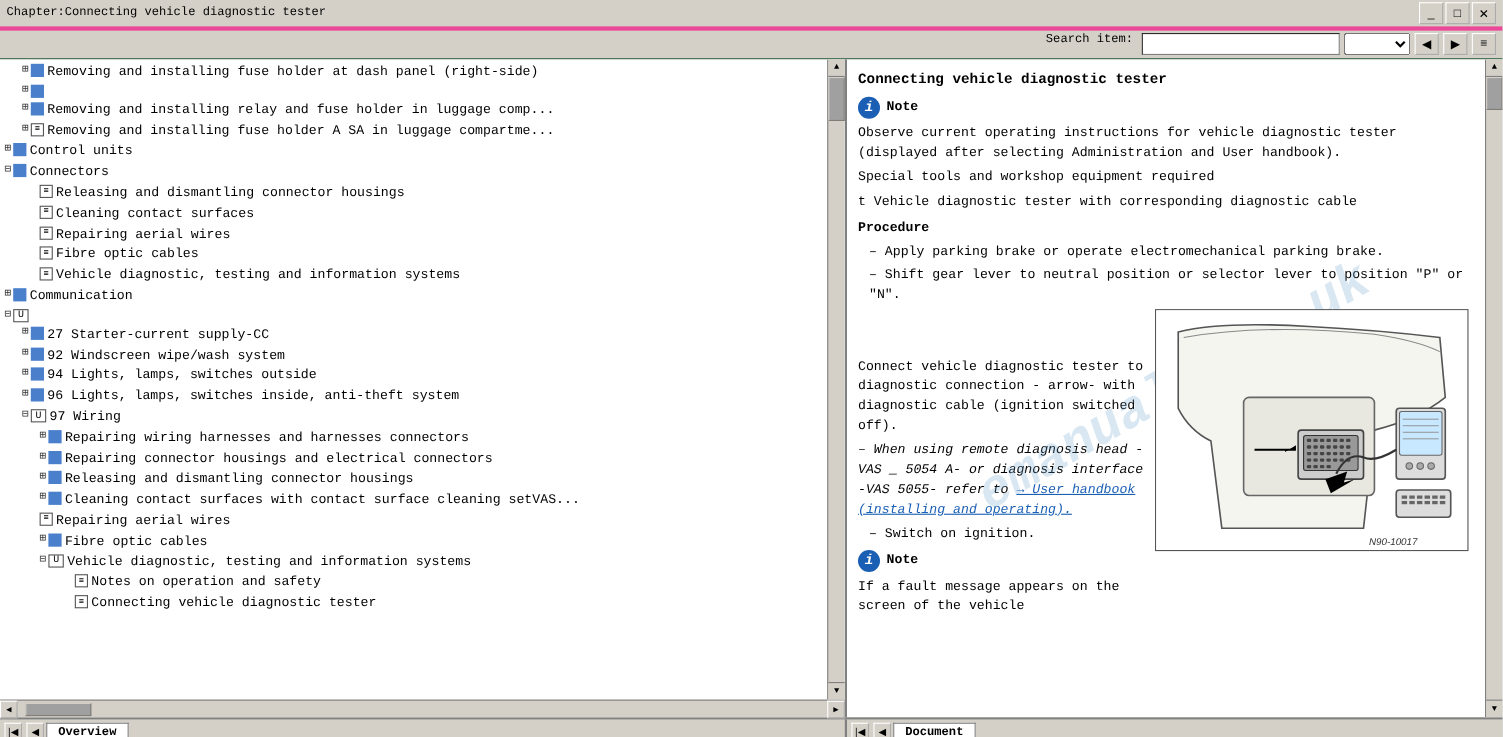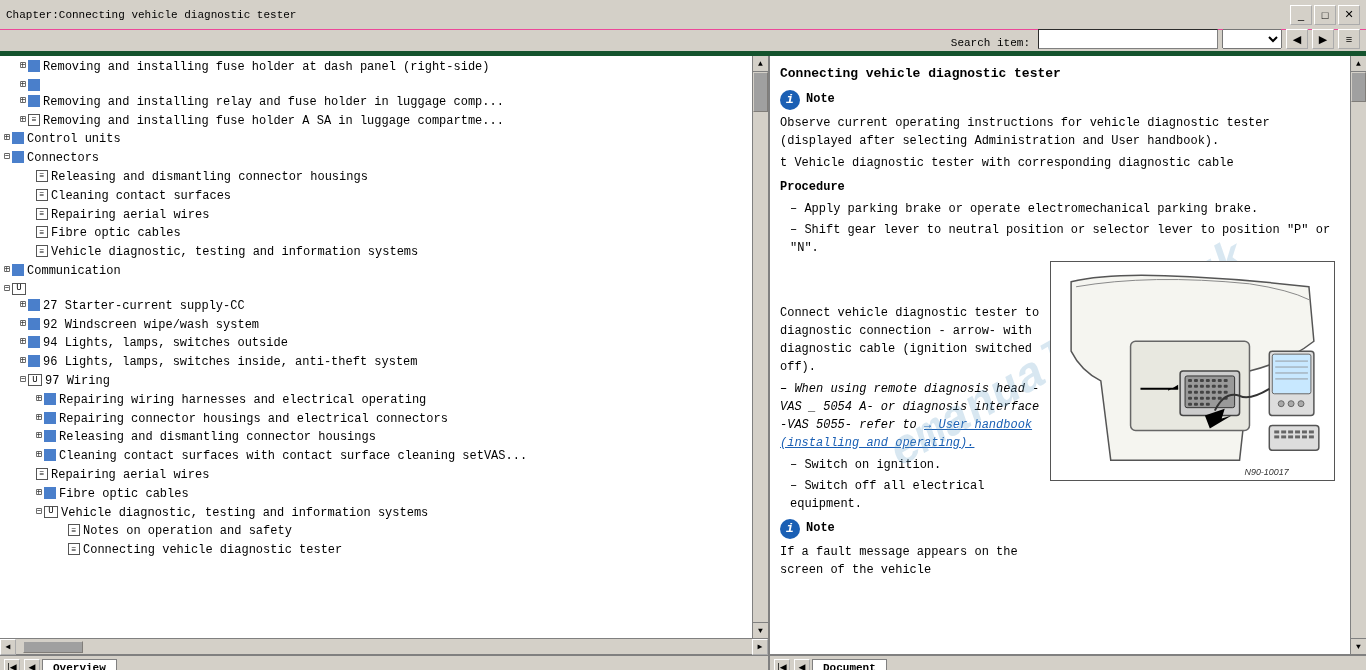--- a/index.html
+++ b/index.html
@@ -1,34 +1,34 @@
 <!DOCTYPE html>
 <html><head>
   <meta charset="utf-8">
   <style>
     * { margin: 0; padding: 0; box-sizing: border-box; }
     body { font-family: 'Courier New', monospace; font-size: 12px; background: #c0c0c0; width: 1366px; height: 670px; overflow: hidden; }
     
     .title-bar {
       background: #d4d0c8;
-      border-bottom: 1px solid #ec4899;
-      padding: 2px 6px;
+      border-bottom: 4px solid #ec4899;
+      padding: 12px 6px;
       font-size: 11px;
       display: flex;
       align-items: center;
       justify-content: space-between;
-      height: 30px;
+      height: 18px;
     }
     
     .toolbar {
       background: #d4d0c8;
-      border-bottom: 5px solid #14532d;
+      border-bottom: 1px solid #14532d;
       padding: 2px 6px;
       display: flex;
-      align-items: flex-end;
+      align-items: flex-start;
       height: 26px;
       gap: 4px;
     }
     
     .search-label { font-size: 11px; margin-right: 4px; }
     .search-input {
       border: 1px inset #808080;
       background: white;
       width: 180px;
       height: 20px;
@@ -395,21 +395,21 @@
 
         <div class="tree-item indent1">
           <span class="expand-icon">⊟</span>
           <span style="width:14px;height:12px;border:1px solid #555;display:inline-flex;align-items:center;justify-content:center;margin-right:3px;flex-shrink:0;position:relative;top:1px;font-size:9px;">U</span>
           <span>97 Wiring</span>
         </div>
 
         <div class="tree-item indent2">
           <span class="expand-icon">⊞</span>
           <span style="width:12px;height:12px;background:#4a7fcb;display:inline-block;margin-right:3px;flex-shrink:0;position:relative;top:1px;"></span>
-          <span>Repairing wiring harnesses and electrical operating</span>
+          <span>Repairing wiring harnesses and harnesses connectors</span>
         </div>
 
         <div class="tree-item indent2">
           <span class="expand-icon">⊞</span>
           <span style="width:12px;height:12px;background:#4a7fcb;display:inline-block;margin-right:3px;flex-shrink:0;position:relative;top:1px;"></span>
           <span>Repairing connector housings and electrical connectors</span>
         </div>
 
         <div class="tree-item indent2">
           <span class="expand-icon">⊞</span>
@@ -478,38 +478,38 @@
 
         <div class="note-box">
           <div class="info-icon">i</div>
           <div>
             <div class="note-label">Note</div>
           </div>
         </div>
 
         <div class="content-text">Observe current operating instructions for vehicle diagnostic tester (displayed after selecting Administration and User handbook).</div>
 
+        <div class="content-text">Special tools and workshop equipment required</div>
 
         <div class="content-text" style="">t  Vehicle diagnostic tester with corresponding diagnostic cable</div>
 
         <div class="procedure-heading">Procedure</div>
 
         <div class="bullet-item">– <span>Apply parking brake or operate electromechanical parking brake.</span></div>
         <div class="bullet-item">– <span>Shift gear lever to neutral position or selector lever to position "P" or "N".</span></div>
 
         <div class="two-col">
           <div class="text-col">
             <div style="margin-bottom:4px;">
               <span>Connect vehicle diagnostic tester to diagnostic connection - arrow- with diagnostic cable (ignition switched off).</span>
             </div>
             <div style="margin-bottom:4px;font-style:italic;">
               – <span>When using remote diagnosis head -VAS _ 5054 A- or diagnosis interface -VAS 5055- refer to</span> <a class="link-text" href="#">→ User handbook (installing and operating).</a>
             </div>
             <div class="bullet-item">– <span>Switch on ignition.</span></div>
-            <div class="bullet-item">– <span>Switch off all electrical equipment.</span></div>
 
             <div class="note-box" style="margin-top:6px;">
               <div class="info-icon">i</div>
               <div>
                 <div class="note-label">Note</div>
               </div>
             </div>
             <div class="content-text">If a fault message appears on the screen of the vehicle</div>
           </div>
 

